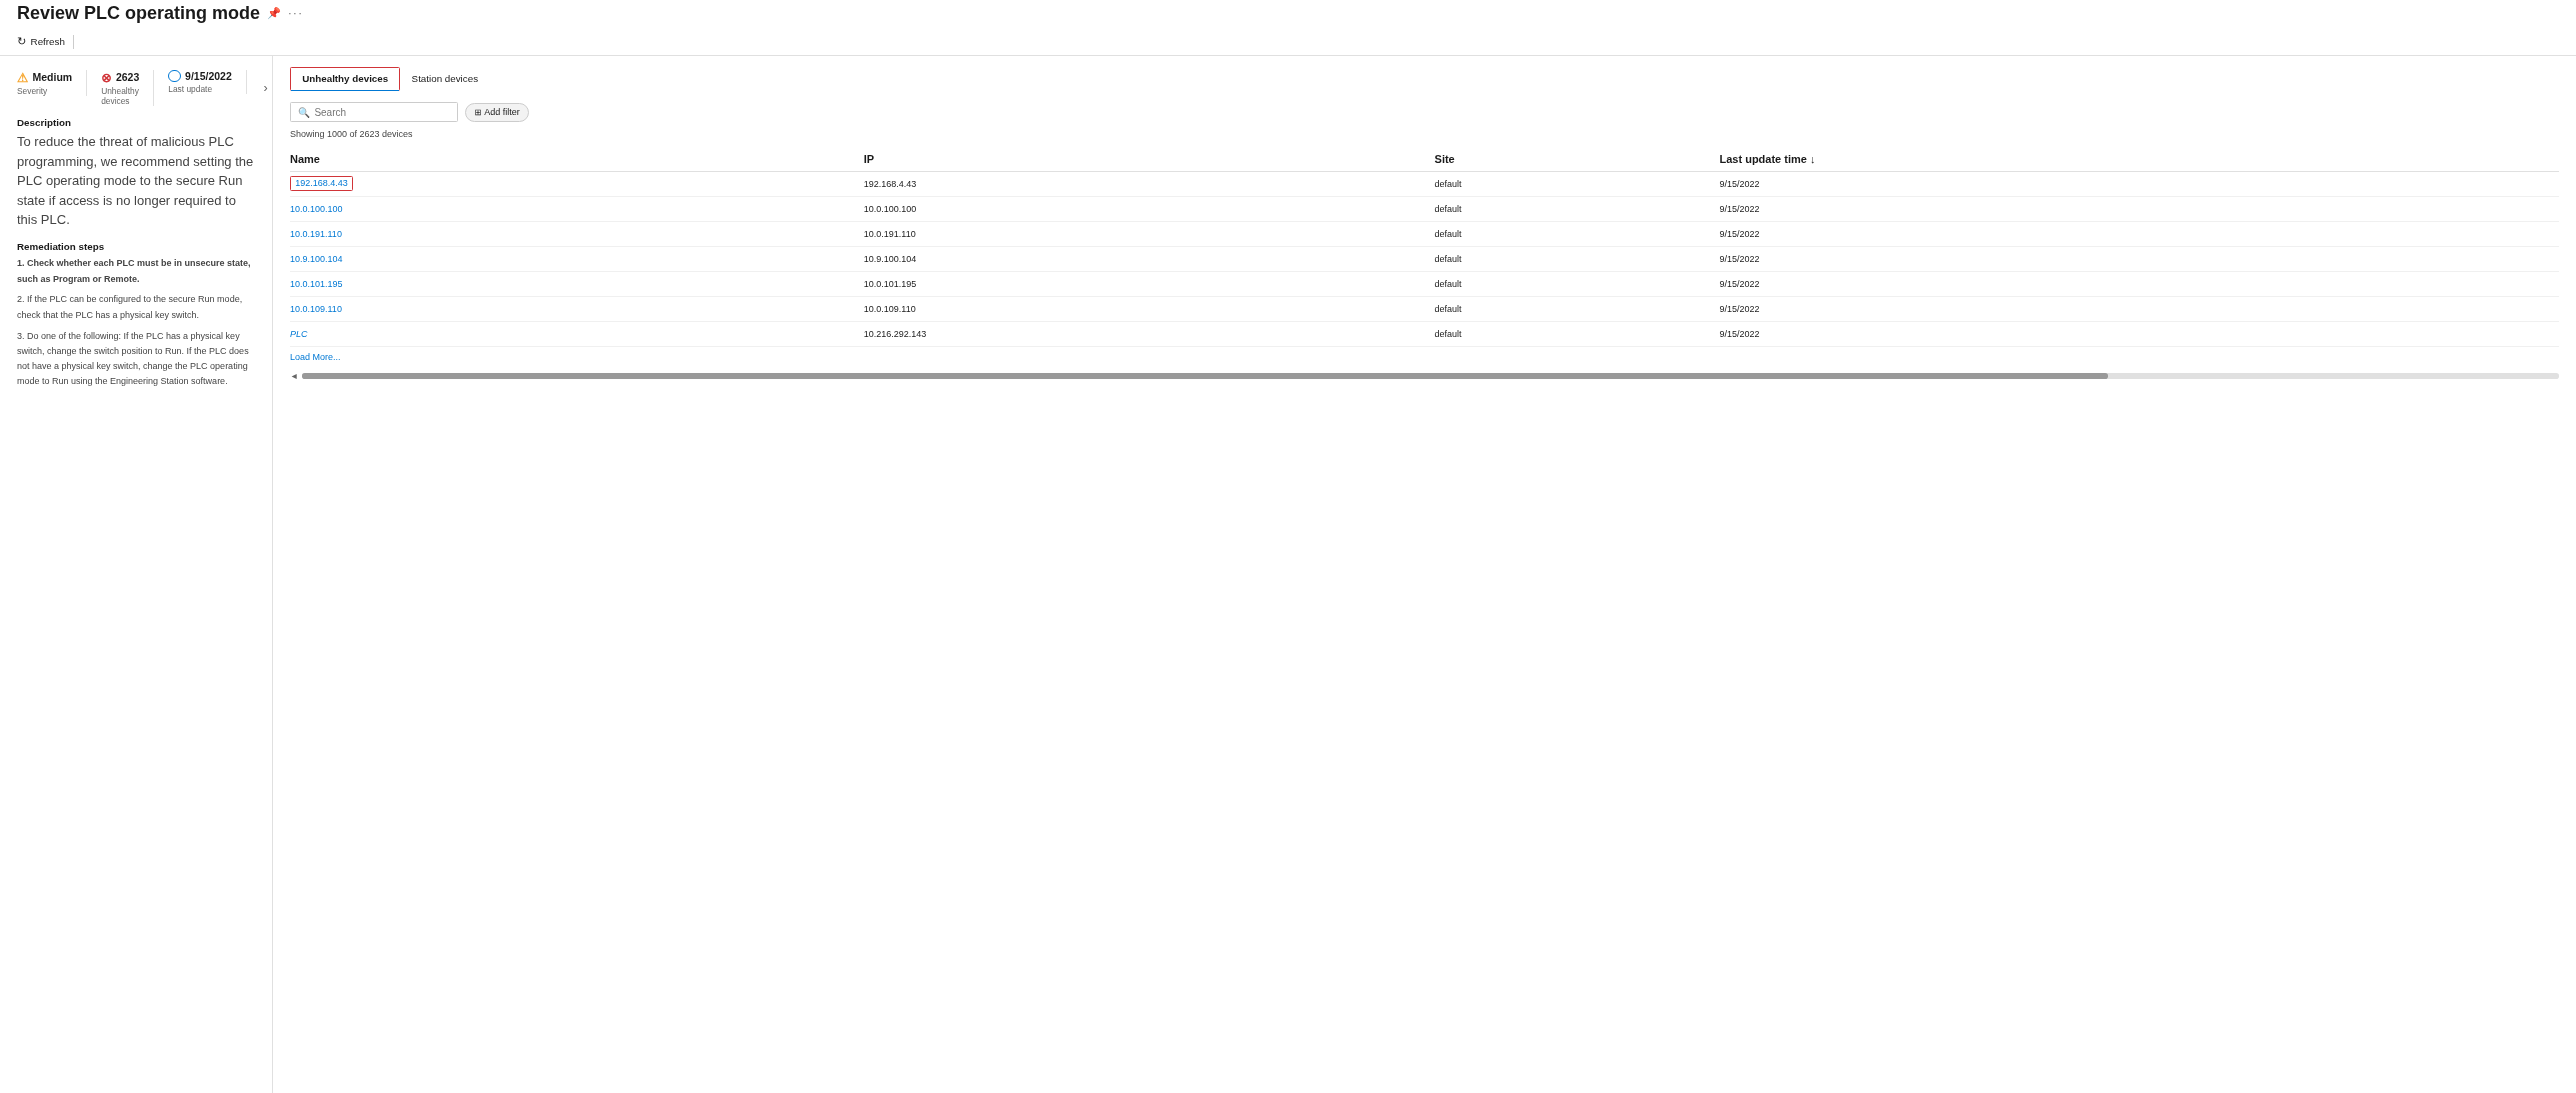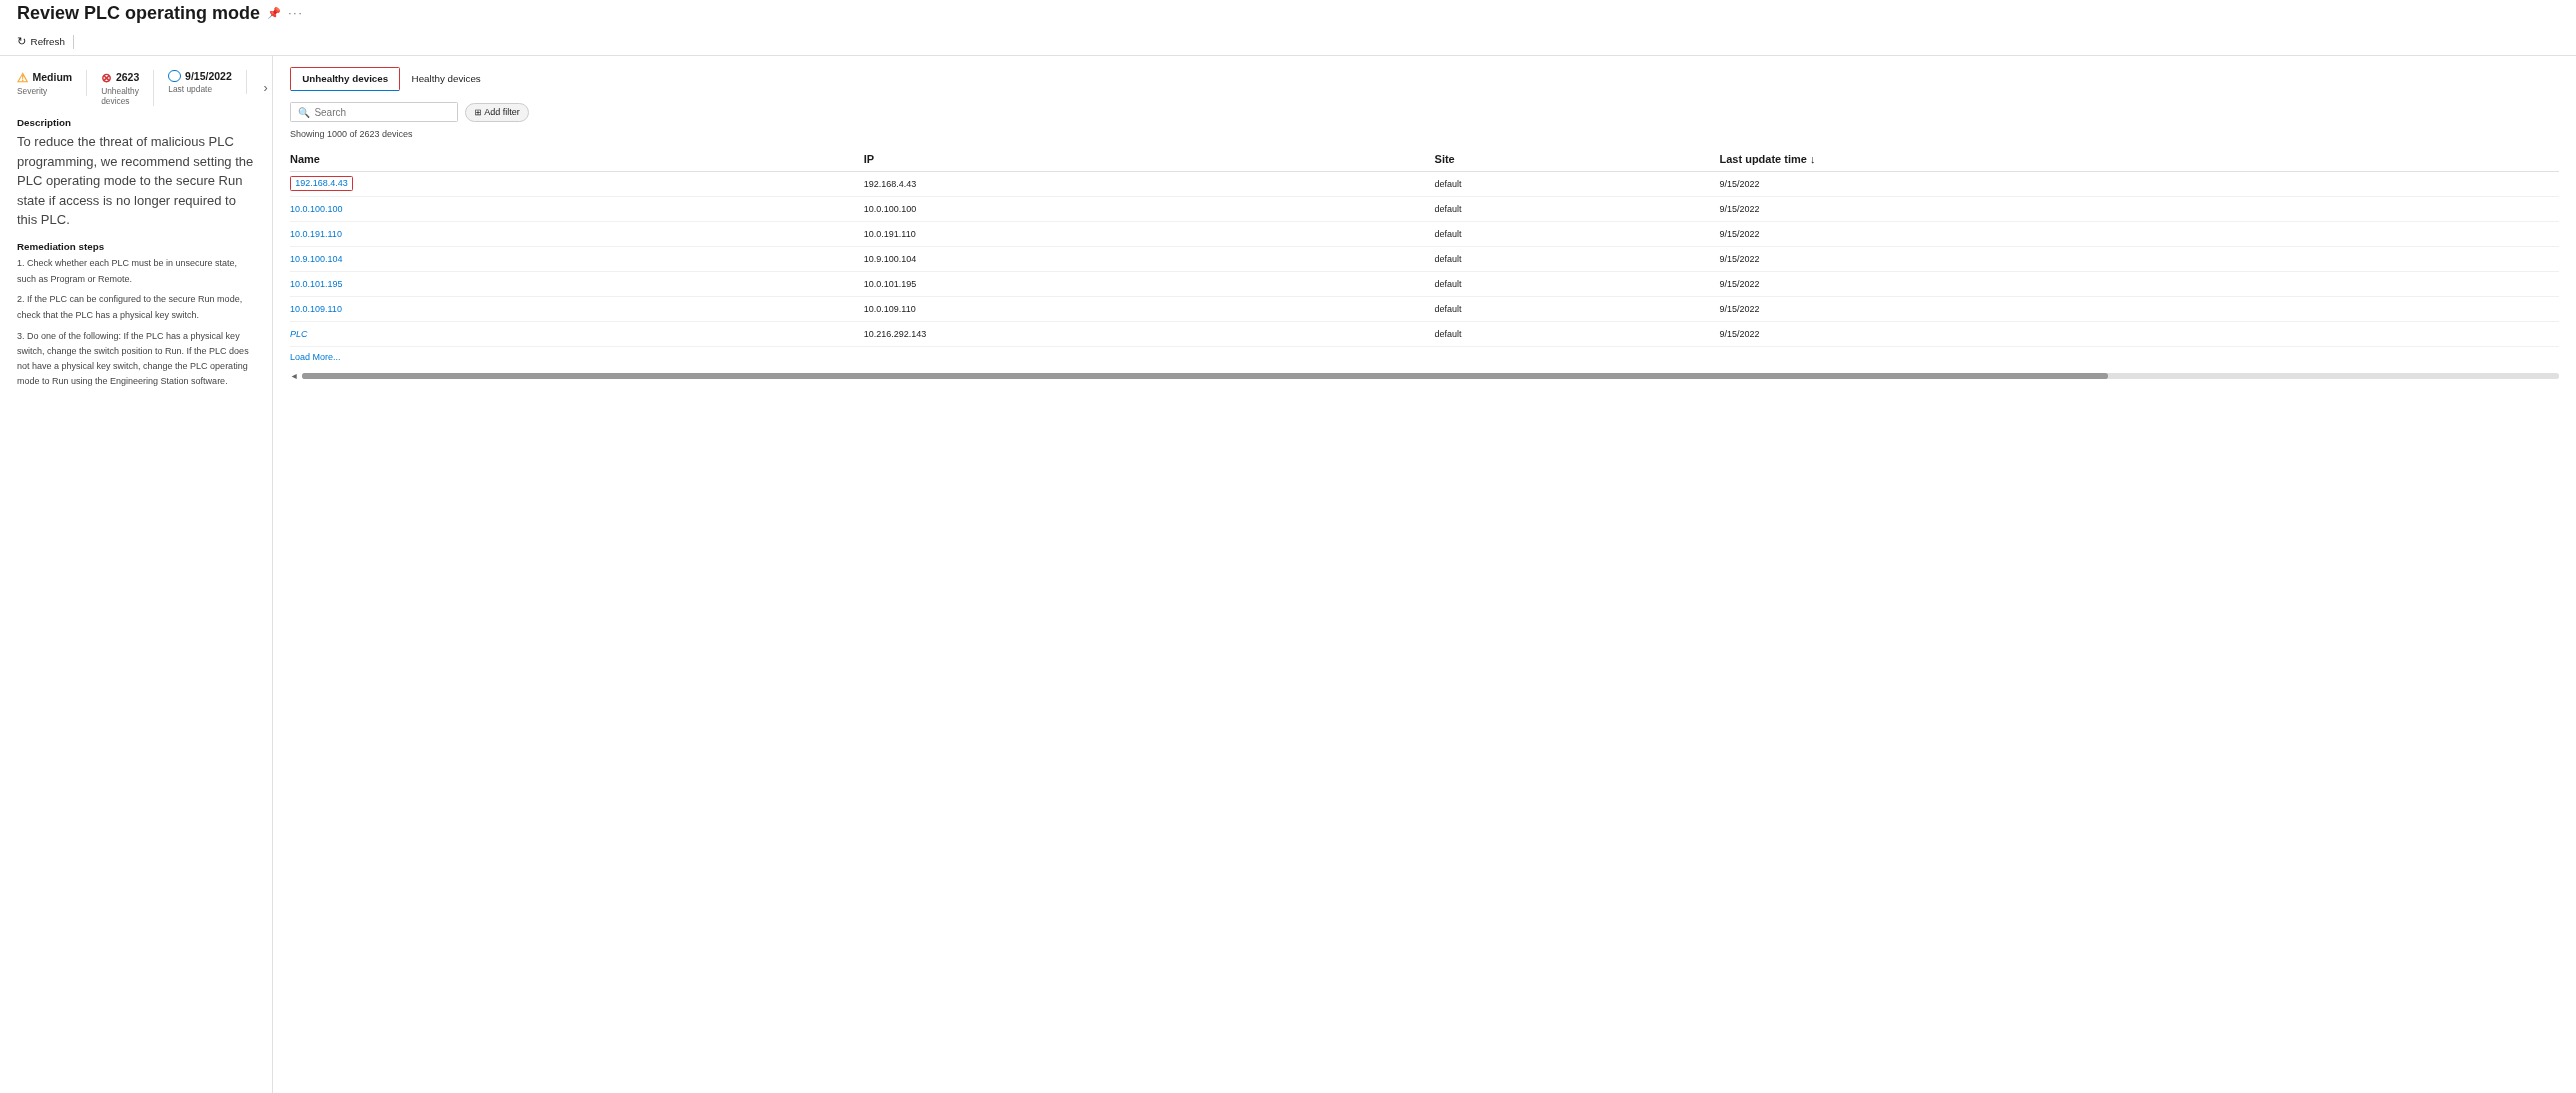--- a/index.html
+++ b/index.html
@@ -132,33 +132,33 @@
       </div>
 
       <div class="description-section">
         <div class="section-title">Description</div>
         <div class="section-text">To reduce the threat of malicious PLC programming, we recommend setting the PLC operating mode to the secure Run state if access is no longer required to this PLC.</div>
       </div>
 
       <div class="remediation-section">
         <div class="section-title">Remediation steps</div>
         <div class="remediation-steps" id="remediation-steps-container">
-            <p style="margin-bottom: 5.6px;">1. Check whether each PLC must be in unsecure state, such as Program or Remote.</p>
+            <p style="margin-bottom: 5.6px; font-weight: bold;">1. Check whether each PLC must be in unsecure state, such as Program or Remote.</p>
             <p style="margin-bottom: 5.6px;">2. If the PLC can be configured to the secure Run mode, check that the PLC has a physical key switch.</p>
             <p style="margin-bottom: 5.6px;">3. Do one of the following: If the PLC has a physical key switch, change the switch position to Run. If the PLC does not have a physical key switch, change the PLC operating mode to Run using the Engineering Station software.</p>
           </div>
       </div>
 
     </div>
 
     <div class="right-panel">
 
       <div class="tabs" id="tabs-container">
           <button style="padding: 5.6px 11.2px; font-size: 9.8px; cursor: pointer; border: 1px solid rgb(209, 52, 56); background: none; color: rgb(26, 26, 26); font-weight: 600; position: relative; font-family: inherit; border-radius: 1.4px;">Unhealthy devices<div style="height: 1.4px; background: rgb(0, 120, 212); position: absolute; bottom: -1.4px; left: 0px; right: 0px;"></div></button>
-          <button style="padding: 5.6px 11.2px; font-size: 9.8px; cursor: pointer; border: none; background: none; color: rgb(26, 26, 26); font-family: inherit;">Healthy devices</button>
+          <button style="padding: 5.6px 11.2px; font-size: 9.8px; cursor: pointer; border: none; background: none; color: rgb(26, 26, 26); font-family: inherit;">Station devices</button>
         </div>
 
       <div class="search-row">
         <div class="search-box">
           <span class="search-icon">🔍</span>
           <input type="text" id="search-input" placeholder="Search" style="">
         </div>
         <button class="add-filter-btn">
           <span style="font-size:8.4px;">⊞</span>
           <span>Add filter</span>

